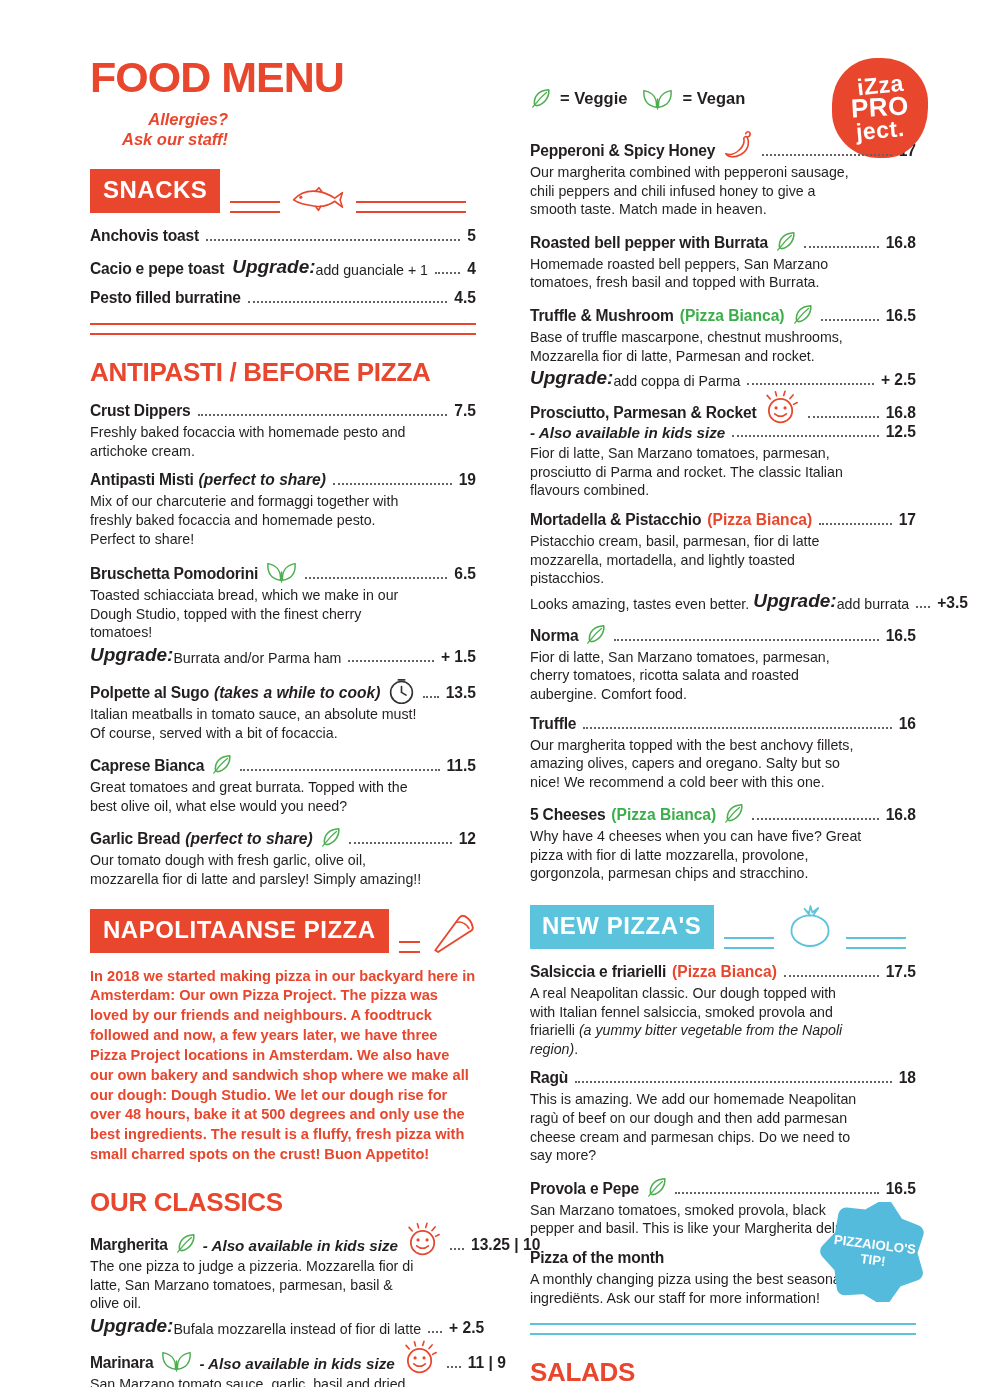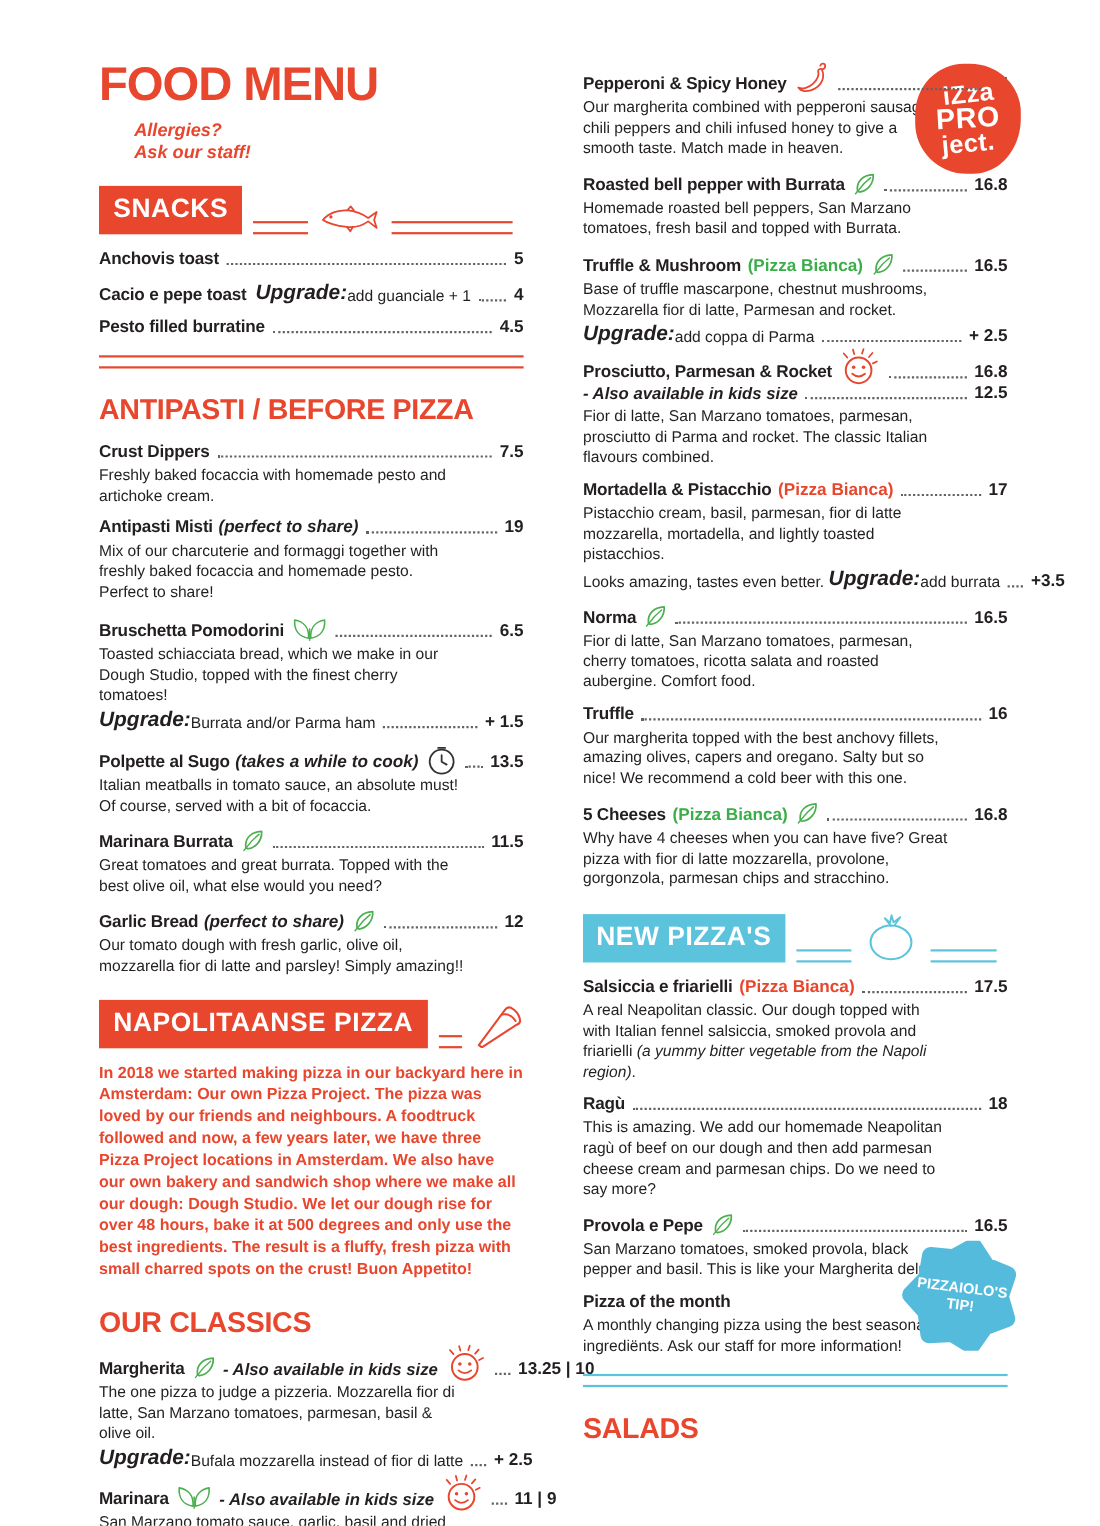--- a/index.html
+++ b/index.html
@@ -9,21 +9,21 @@
   body{width:1000px;height:1387px;position:relative;overflow:hidden;
        font-family:"Liberation Sans",sans-serif;color:var(--ink);}
   .col{position:absolute;top:56px;}
   .col-left{left:90px;width:386px;}
   .col-right{left:530px;width:386px;}
 
   
   .title-row{display:flex;align-items:flex-start;margin-bottom:18px;flex-direction:column;}
   h1{margin:0;font-size:43px;font-weight:800;color:var(--red);letter-spacing:-1px;line-height:1;}
   .allergies{margin-left:32px;margin-top:10px;color:var(--red);font-weight:700;font-style:italic;
-             font-size:16.5px;line-height:1.22;text-align:left;}
+             font-size:16.5px;line-height:1.22;text-align:right;}
 
   
   .sec-head{display:flex;align-items:flex-end;margin:20px 0 14px;}
   .box{background:var(--red);color:#fff;font-weight:800;font-size:24px;letter-spacing:.5px;
        padding:7px 13px 9px;white-space:nowrap;}
   .box.cyan{background:var(--cyan);padding-left:12px;}
   .dbl{height:8px;border-top:2.5px solid var(--red);border-bottom:2.5px solid var(--red);flex:1 1 auto;margin:0 10px;}
   .dbl.short{flex:0 0 50px;}
   .dbl.cyan{border-color:var(--cyan);}
   .plain-head{margin:22px 0 14px;font-size:26px;font-weight:800;color:var(--red);letter-spacing:-.3px;}
@@ -180,21 +180,21 @@
                 <path d="M12.5 3.2 L19.5 3.2" stroke="#333" stroke-width="1.8" stroke-linecap="round"></path>
               </svg>
             </span>
             <span class="leader"></span>
             <span class="price">13.5</span>
           </div>
           <div class="desc"><span>Italian meatballs in tomato sauce, an absolute must! Of course, served with a bit of focaccia.</span></div>
         </div>
         <div class="item">
           <div class="row">
-            <span class="name">Marinara Burrata</span>
+            <span class="name">Caprese Bianca</span>
             <span class="icon">
               <svg width="22" height="22" viewBox="0 0 24 24">
                 <path d="M5 19.5 C3.5 10 10 3.5 20.5 3 C21.3 12.5 14 19.5 7 20.3 Z" fill="#fff" stroke="#4CAF50" stroke-width="1.7" stroke-linejoin="round"></path>
                 <path d="M3 22 L6 18.5 C9.5 13.5 13.5 9.5 18 6" stroke="#4CAF50" stroke-width="1.4" fill="none" stroke-linecap="round"></path>
               </svg>
             </span>
             <span class="leader"></span>
             <span class="price">11.5</span>
           </div>
           <div class="desc"><span>Great tomatoes and great burrata. Topped with the best olive oil, what else would you need?</span></div>
@@ -300,20 +300,37 @@
       </div>
   </div>
 
   <div class="col col-right">
     <div class="logo">
       <div>iZza</div>
       <div class="l2">PRO</div>
       <div>ject.</div>
     </div>
 
+    <div class="legend">
+      <span class="head-icon">
+          <svg width="22" height="22" viewBox="0 0 24 24">
+            <path d="M5 19.5 C3.5 10 10 3.5 20.5 3 C21.3 12.5 14 19.5 7 20.3 Z" fill="#fff" stroke="#4CAF50" stroke-width="1.7" stroke-linejoin="round"></path>
+            <path d="M3 22 L6 18.5 C9.5 13.5 13.5 9.5 18 6" stroke="#4CAF50" stroke-width="1.4" fill="none" stroke-linecap="round"></path>
+          </svg>
+        </span>
+      <span class="leg-label">= Veggie</span>
+      <span class="head-icon">
+          <svg width="33" height="24" viewBox="0 0 35 26">
+            <path d="M16.5 23 C7 21.5 2 15 2.8 5 C11.5 6.5 16.5 12.5 16.5 21 Z" fill="#fff" stroke="#4CAF50" stroke-width="1.6" stroke-linejoin="round"></path>
+            <path d="M18.5 23 C28 21.5 33 15 32.2 5 C23.5 6.5 18.5 12.5 18.5 21 Z" fill="#fff" stroke="#4CAF50" stroke-width="1.6" stroke-linejoin="round"></path>
+            <path d="M17.5 25 L17.5 14" stroke="#4CAF50" stroke-width="1.5" stroke-linecap="round"></path>
+          </svg>
+        </span>
+      <span class="leg-label">= Vegan</span>
+    </div>
 
     <div class="items">
         <div class="item">
           <div class="row">
             <span class="name">Pepperoni &amp; Spicy Honey</span>
             <span class="icon">
               <svg width="33" height="30" viewBox="0 0 36 33">
                 <path d="M26 4 C26.5 1.5 30.5 1 30.8 4 C31 6 29.5 7.5 27.5 8" fill="none" stroke="#E8462D" stroke-width="1.8" stroke-linecap="round"></path>
                 <path d="M27.5 8 C31 15.5 27.5 23.5 19.5 27.5 C13 30.7 6.5 30 4 26 C8.5 28 14.5 26 18.8 22 C23.5 17.5 24.8 12.5 23.8 9.2 C24.3 7.2 26.8 6.8 27.5 8 Z" fill="#fff" stroke="#E8462D" stroke-width="1.8" stroke-linejoin="round"></path>
               </svg>

